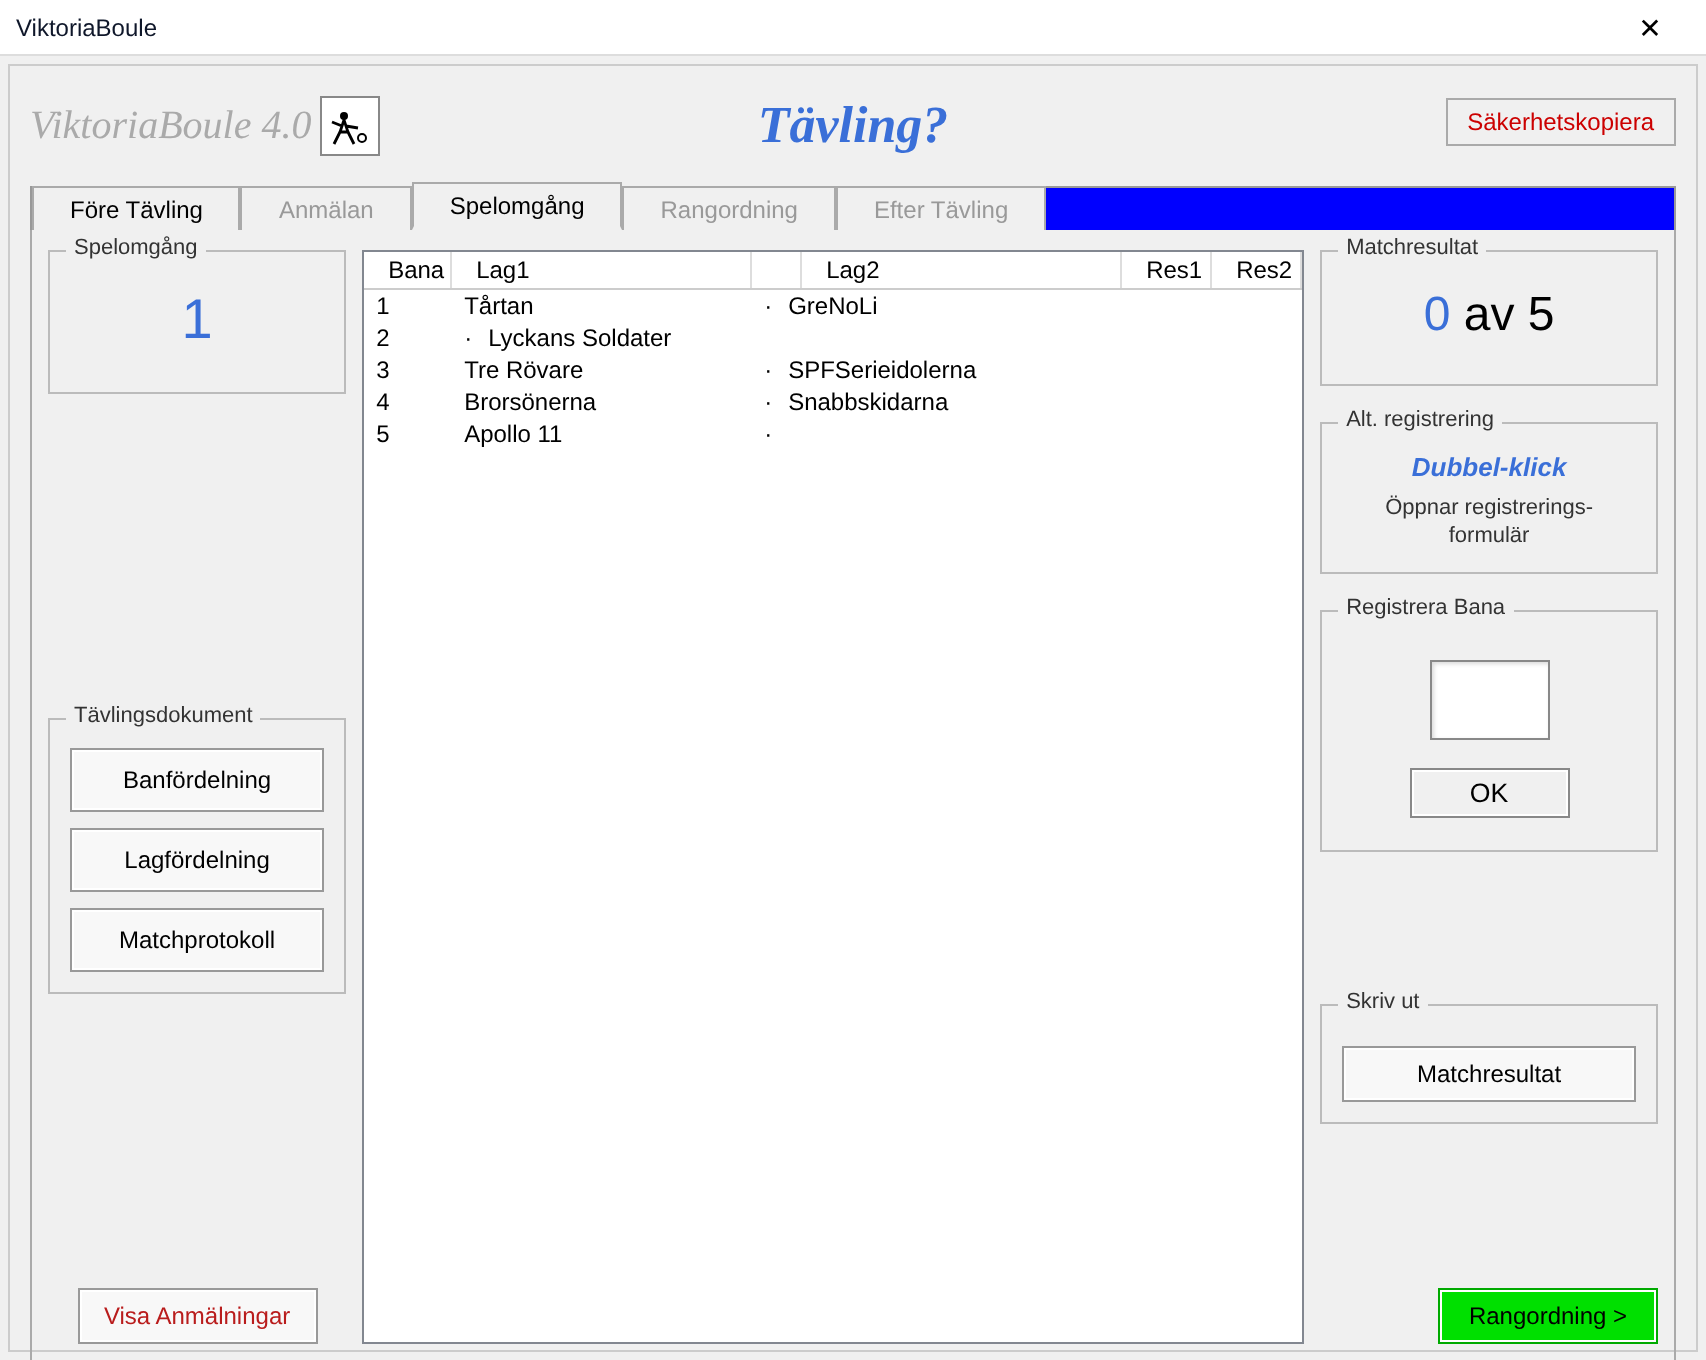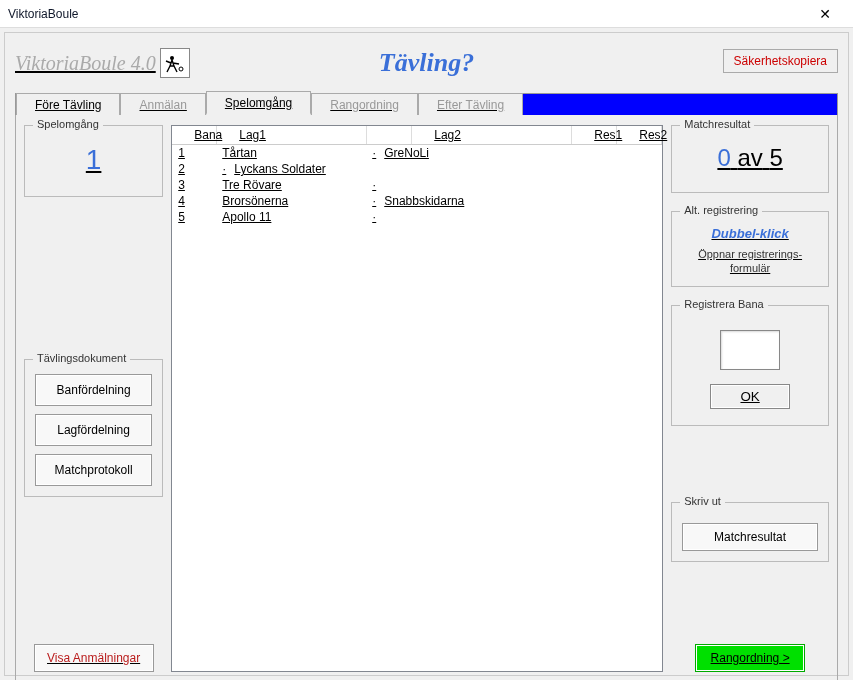--- a/index.html
+++ b/index.html
@@ -31,21 +31,20 @@
       height: 652px;
       padding: 4px;
       position: relative;
     }
     .main-panel {
       background: #f0f0f0;
       border: 1px solid #ccc;
       height: 100%;
       padding: 6px 10px 10px;
       position: relative;
-      text-decoration: underline;
     }
     .header-row {
       display: flex;
       align-items: center;
       height: 48px;
       position: relative;
     }
     .app-title {
       font-family: 'Georgia', serif;
       font-size: 20px;
@@ -179,21 +178,21 @@
       border: 1px solid #828790;
       height: 100%;
     }
     .list-header {
       display: flex;
       background: #fff;
       border-bottom: 1px solid #ccc;
     }
     .list-header-cell {
       border-right: 1px solid #ddd;
-      padding: 2px 22px;
+      padding: 2px 12px;
       font-size: 12px;
       text-align: left;
     }
     .col-bana { width: 44px; }
     .col-lag1 { width: 150px; }
     .col-sep { width: 10px; text-align: center; }
     .col-lag2 { width: 160px; }
     .col-res1 { width: 45px; }
     .col-res2 { width: 45px; }
     .list-row {
@@ -245,21 +244,21 @@
       background: #00e000;
       border: 1px solid #0a0;
       color: #000;
       padding: 6px 10px;
       width: auto;
       min-width: 110px;
     }
     .bottom-right {
       margin-top: auto;
       display: flex;
-      justify-content: center;
+      justify-content: flex-end;
     }
     .spacer-flex { flex: 1; }
   </style>
 </head>
 <body>
 
 <div class="titlebar">
   <span class="titlebar-title">ViktoriaBoule</span>
   <span class="close-btn">✕</span>
 </div>
@@ -335,20 +334,21 @@
                 <div class="list-cell col-bana">2</div>
                 <div class="list-cell col-sep">·</div>
                 <div class="list-cell col-lag2">Lyckans Soldater</div>
                 <div class="list-cell col-res1"></div>
                 <div class="list-cell col-res2"></div>
               </div>
               <div class="list-row">
                 <div class="list-cell col-bana">3</div>
                 <div class="list-cell col-lag1">Tre Rövare</div>
                 <div class="list-cell col-sep">·</div>
+                <div class="list-cell col-lag2">SPFSerieidolerna</div>
                 <div class="list-cell col-res1"></div>
                 <div class="list-cell col-res2"></div>
               </div>
               <div class="list-row">
                 <div class="list-cell col-bana">4</div>
                 <div class="list-cell col-lag1">Brorsönerna</div>
                 <div class="list-cell col-sep">·</div>
                 <div class="list-cell col-lag2">Snabbskidarna</div>
                 <div class="list-cell col-res1"></div>
                 <div class="list-cell col-res2"></div>

